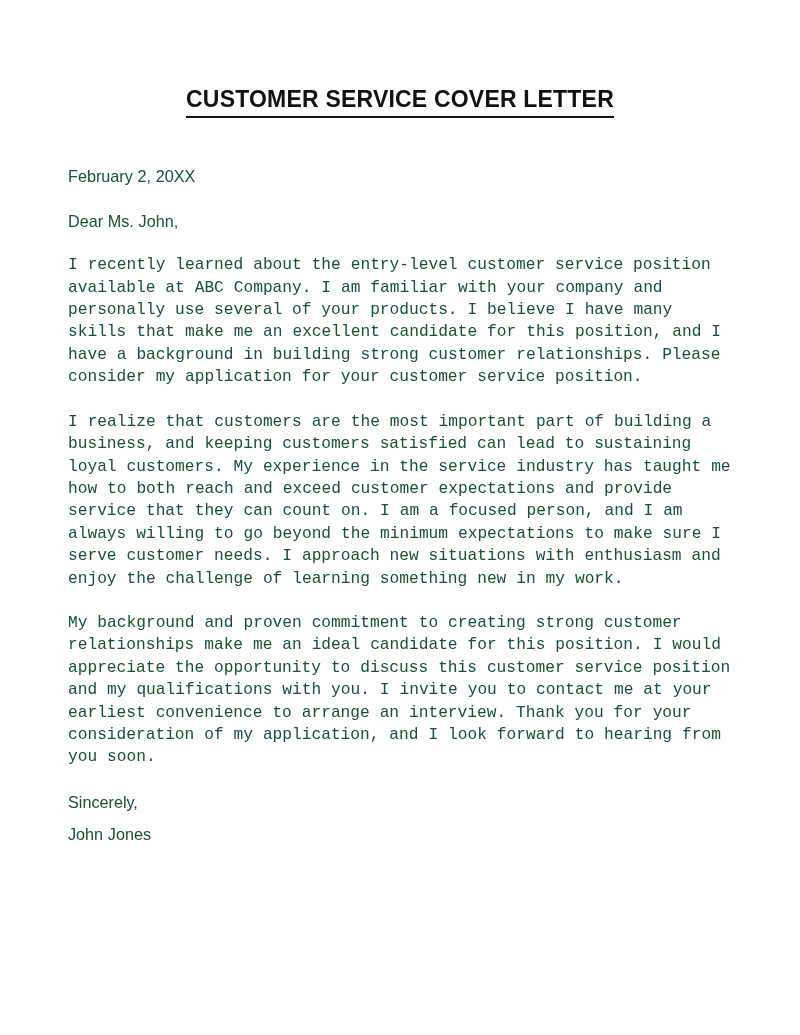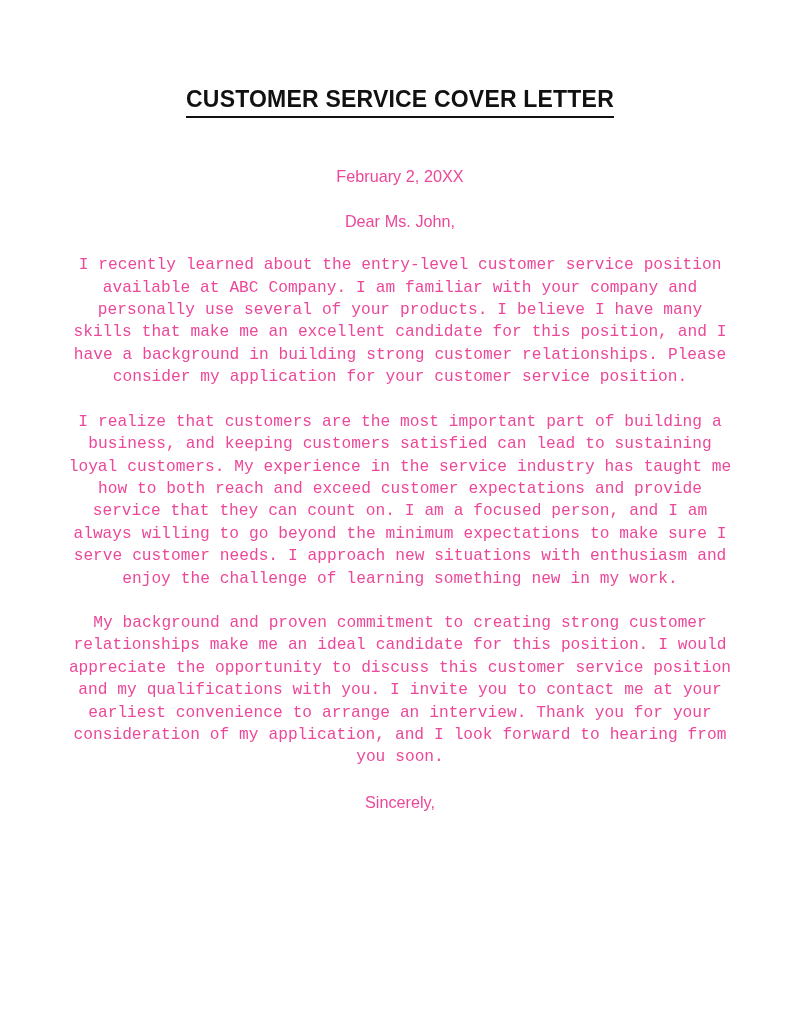--- a/index.html
+++ b/index.html
@@ -37,23 +37,23 @@
     padding-bottom: 3px;
   }
   .doc-title .title-text {
     display: inline-block;
     border-bottom: 2px solid #111111;
     padding-bottom: 4px;
   }
   .block {
     font-size: 16.2px;
     line-height: 22.4px;
-    color: #ec4899;
+    color: #14532d;
     margin: 0 0 22px 0;
-    text-align: center;
+    text-align: left;
     word-spacing: 0.2px;
   }
   .block.date {
     margin-bottom: 22px;
   }
   .block.salutation {
     margin-bottom: 22px;
   }
   .block.paragraph {
     margin-bottom: 22px;
@@ -79,15 +79,16 @@
     <p class="block salutation">Dear Ms. John,</p>
 
     <p class="block paragraph">I recently learned about the entry-level customer service position available at ABC Company. I am familiar with your company and personally use several of your products. I believe I have many skills that make me an excellent candidate for this position, and I have a background in building strong customer relationships. Please consider my application for your customer service position.</p>
 
     <p class="block paragraph">I realize that customers are the most important part of building a business, and keeping customers satisfied can lead to sustaining loyal customers. My experience in the service industry has taught me how to both reach and exceed customer expectations and provide service that they can count on. I am a focused person, and I am always willing to go beyond the minimum expectations to make sure I serve customer needs. I approach new situations with enthusiasm and enjoy the challenge of learning something new in my work.</p>
 
     <p class="block paragraph">My background and proven commitment to creating strong customer relationships make me an ideal candidate for this position. I would appreciate the opportunity to discuss this customer service position and my qualifications with you. I invite you to contact me at your earliest convenience to arrange an interview. Thank you for your consideration of my application, and I look forward to hearing from you soon.</p>
 
     <p class="block closing">Sincerely,</p>
 
+    <p class="block signature">John Jones</p>
 
   </div>
 </div>
 
 </body></html>

